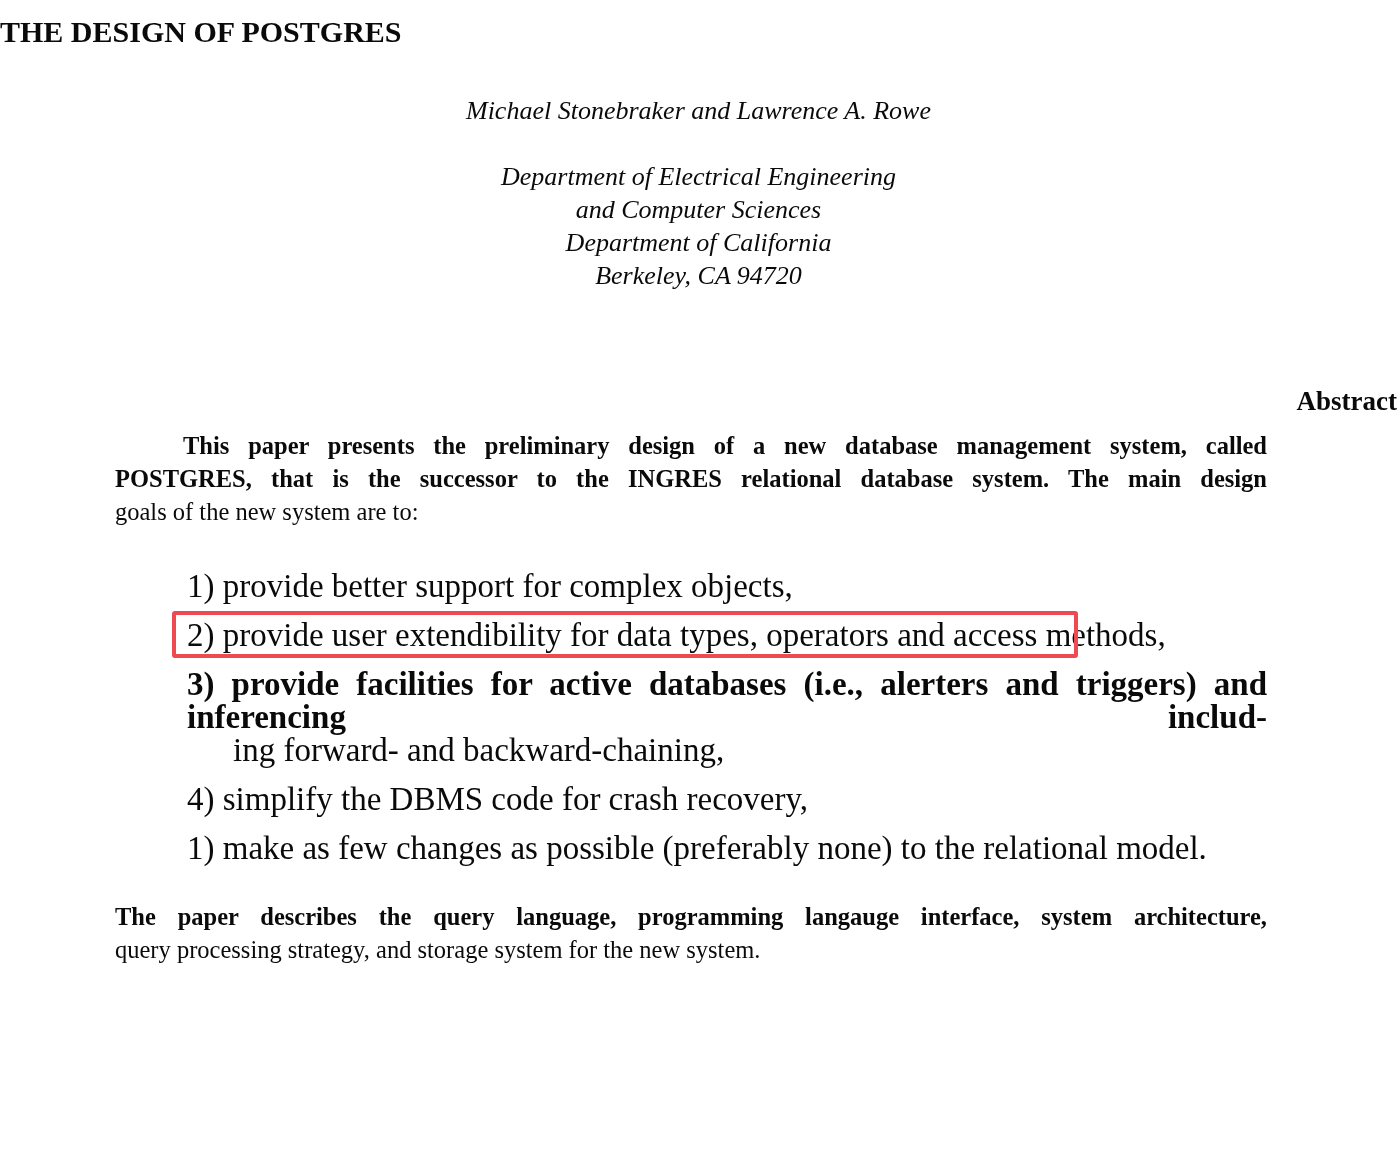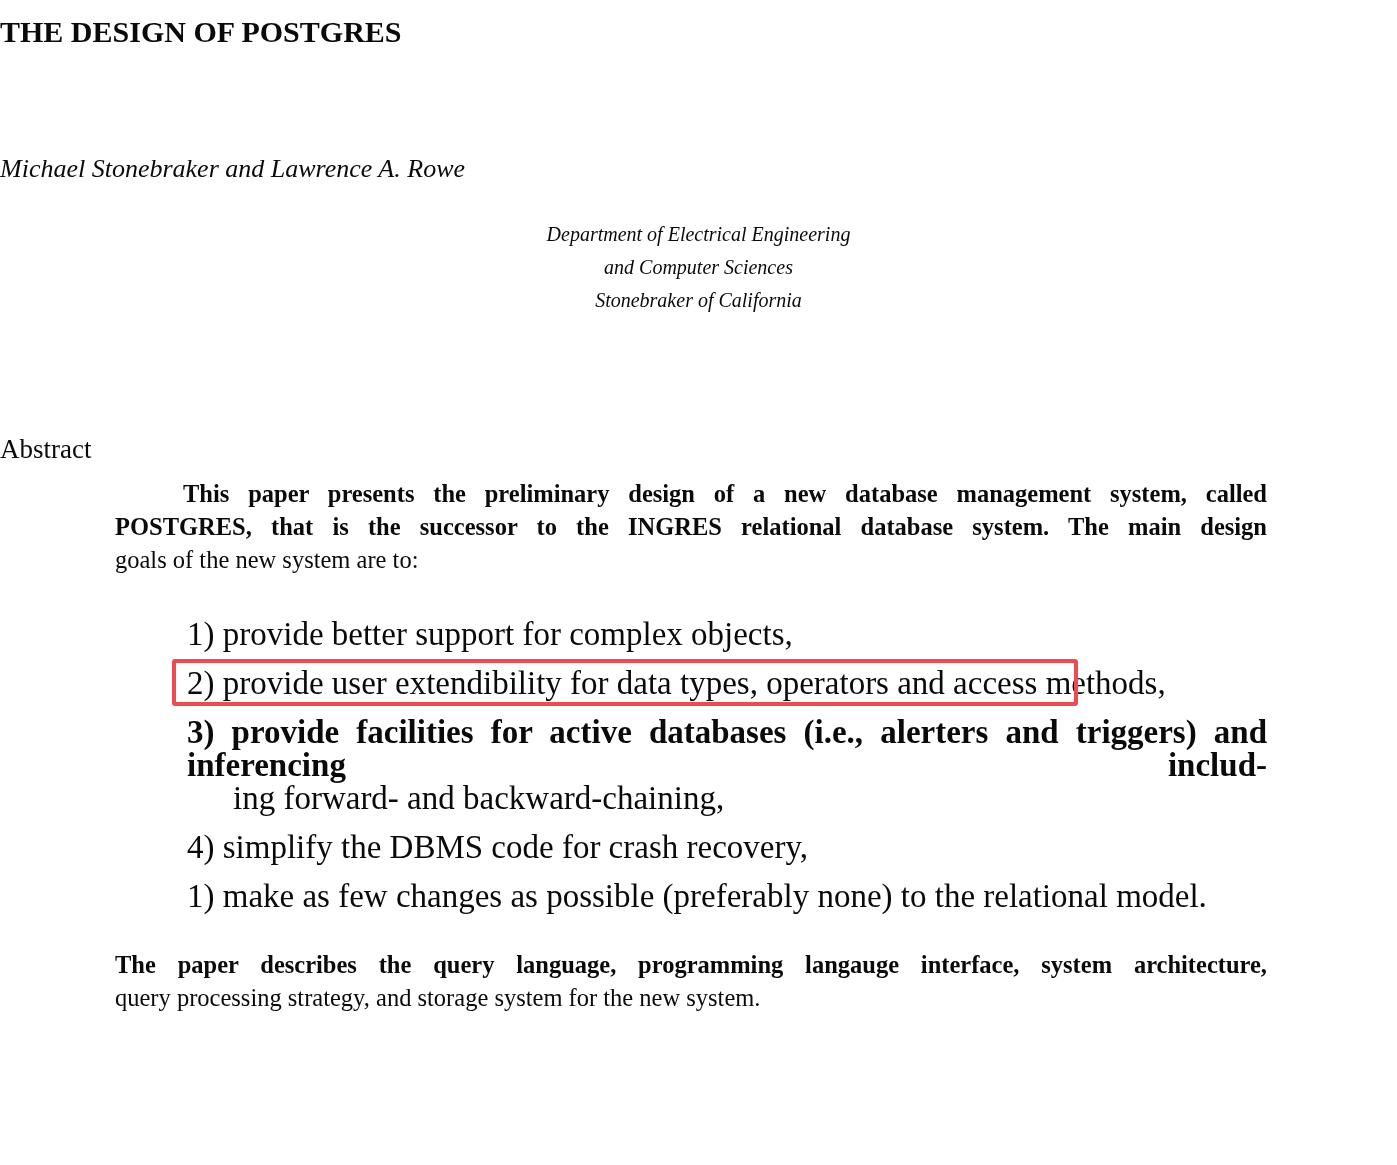--- a/index.html
+++ b/index.html
@@ -13,36 +13,37 @@
   .page { width: 1397px; height: 1165px; position: relative; }
 
   .title {
     margin: 14px 0 0 0;
     text-align: left;
     font-weight: bold;
     font-size: 30px;
     line-height: 36px;
   }
   .authors {
-    margin-top: 102px;
+    margin-top: 44px;
+    text-align: center;
     font-style: italic;
     font-size: 26px;
     line-height: 33px;
   }
   .affiliation {
     margin-top: 33px;
     text-align: center;
     font-style: italic;
-    font-size: 20px;
+    font-size: 26px;
     line-height: 33px;
   }
   .abstract-heading {
-    margin-top: 115px;
-    text-align: left;
-    font-weight: normal;
+    margin-top: 92px;
+    text-align: right;
+    font-weight: bold;
     font-size: 27px;
     line-height: 34px;
   }
   .paragraph {
     margin-left: 115px;
     width: 1152px;
     font-size: 24.5px;
     line-height: 33px;
   }
   .abstract { margin-top: 11px; }
@@ -81,21 +82,22 @@
 
 <div class="page">
 
   <div class="title">THE DESIGN OF POSTGRES</div>
 
   <div class="authors">Michael Stonebraker and Lawrence A. Rowe</div>
 
   <div class="affiliation">
     <div class="aff-line">Department of Electrical Engineering</div>
     <div class="aff-line">and Computer Sciences</div>
-    <div class="aff-line">Stonebraker of California</div>
+    <div class="aff-line">Department of California</div>
+    <div class="aff-line">Berkeley, CA 94720</div>
   </div>
 
   <div class="abstract-heading">Abstract</div>
 
   <div class="paragraph abstract">
     <div class="line stretch indent">This paper presents the preliminary design of a new database management system, called</div>
     <div class="line stretch">POSTGRES, that is the successor to the INGRES relational database system. The main design</div>
     <div class="line">goals of the new system are to:</div>
   </div>
 

